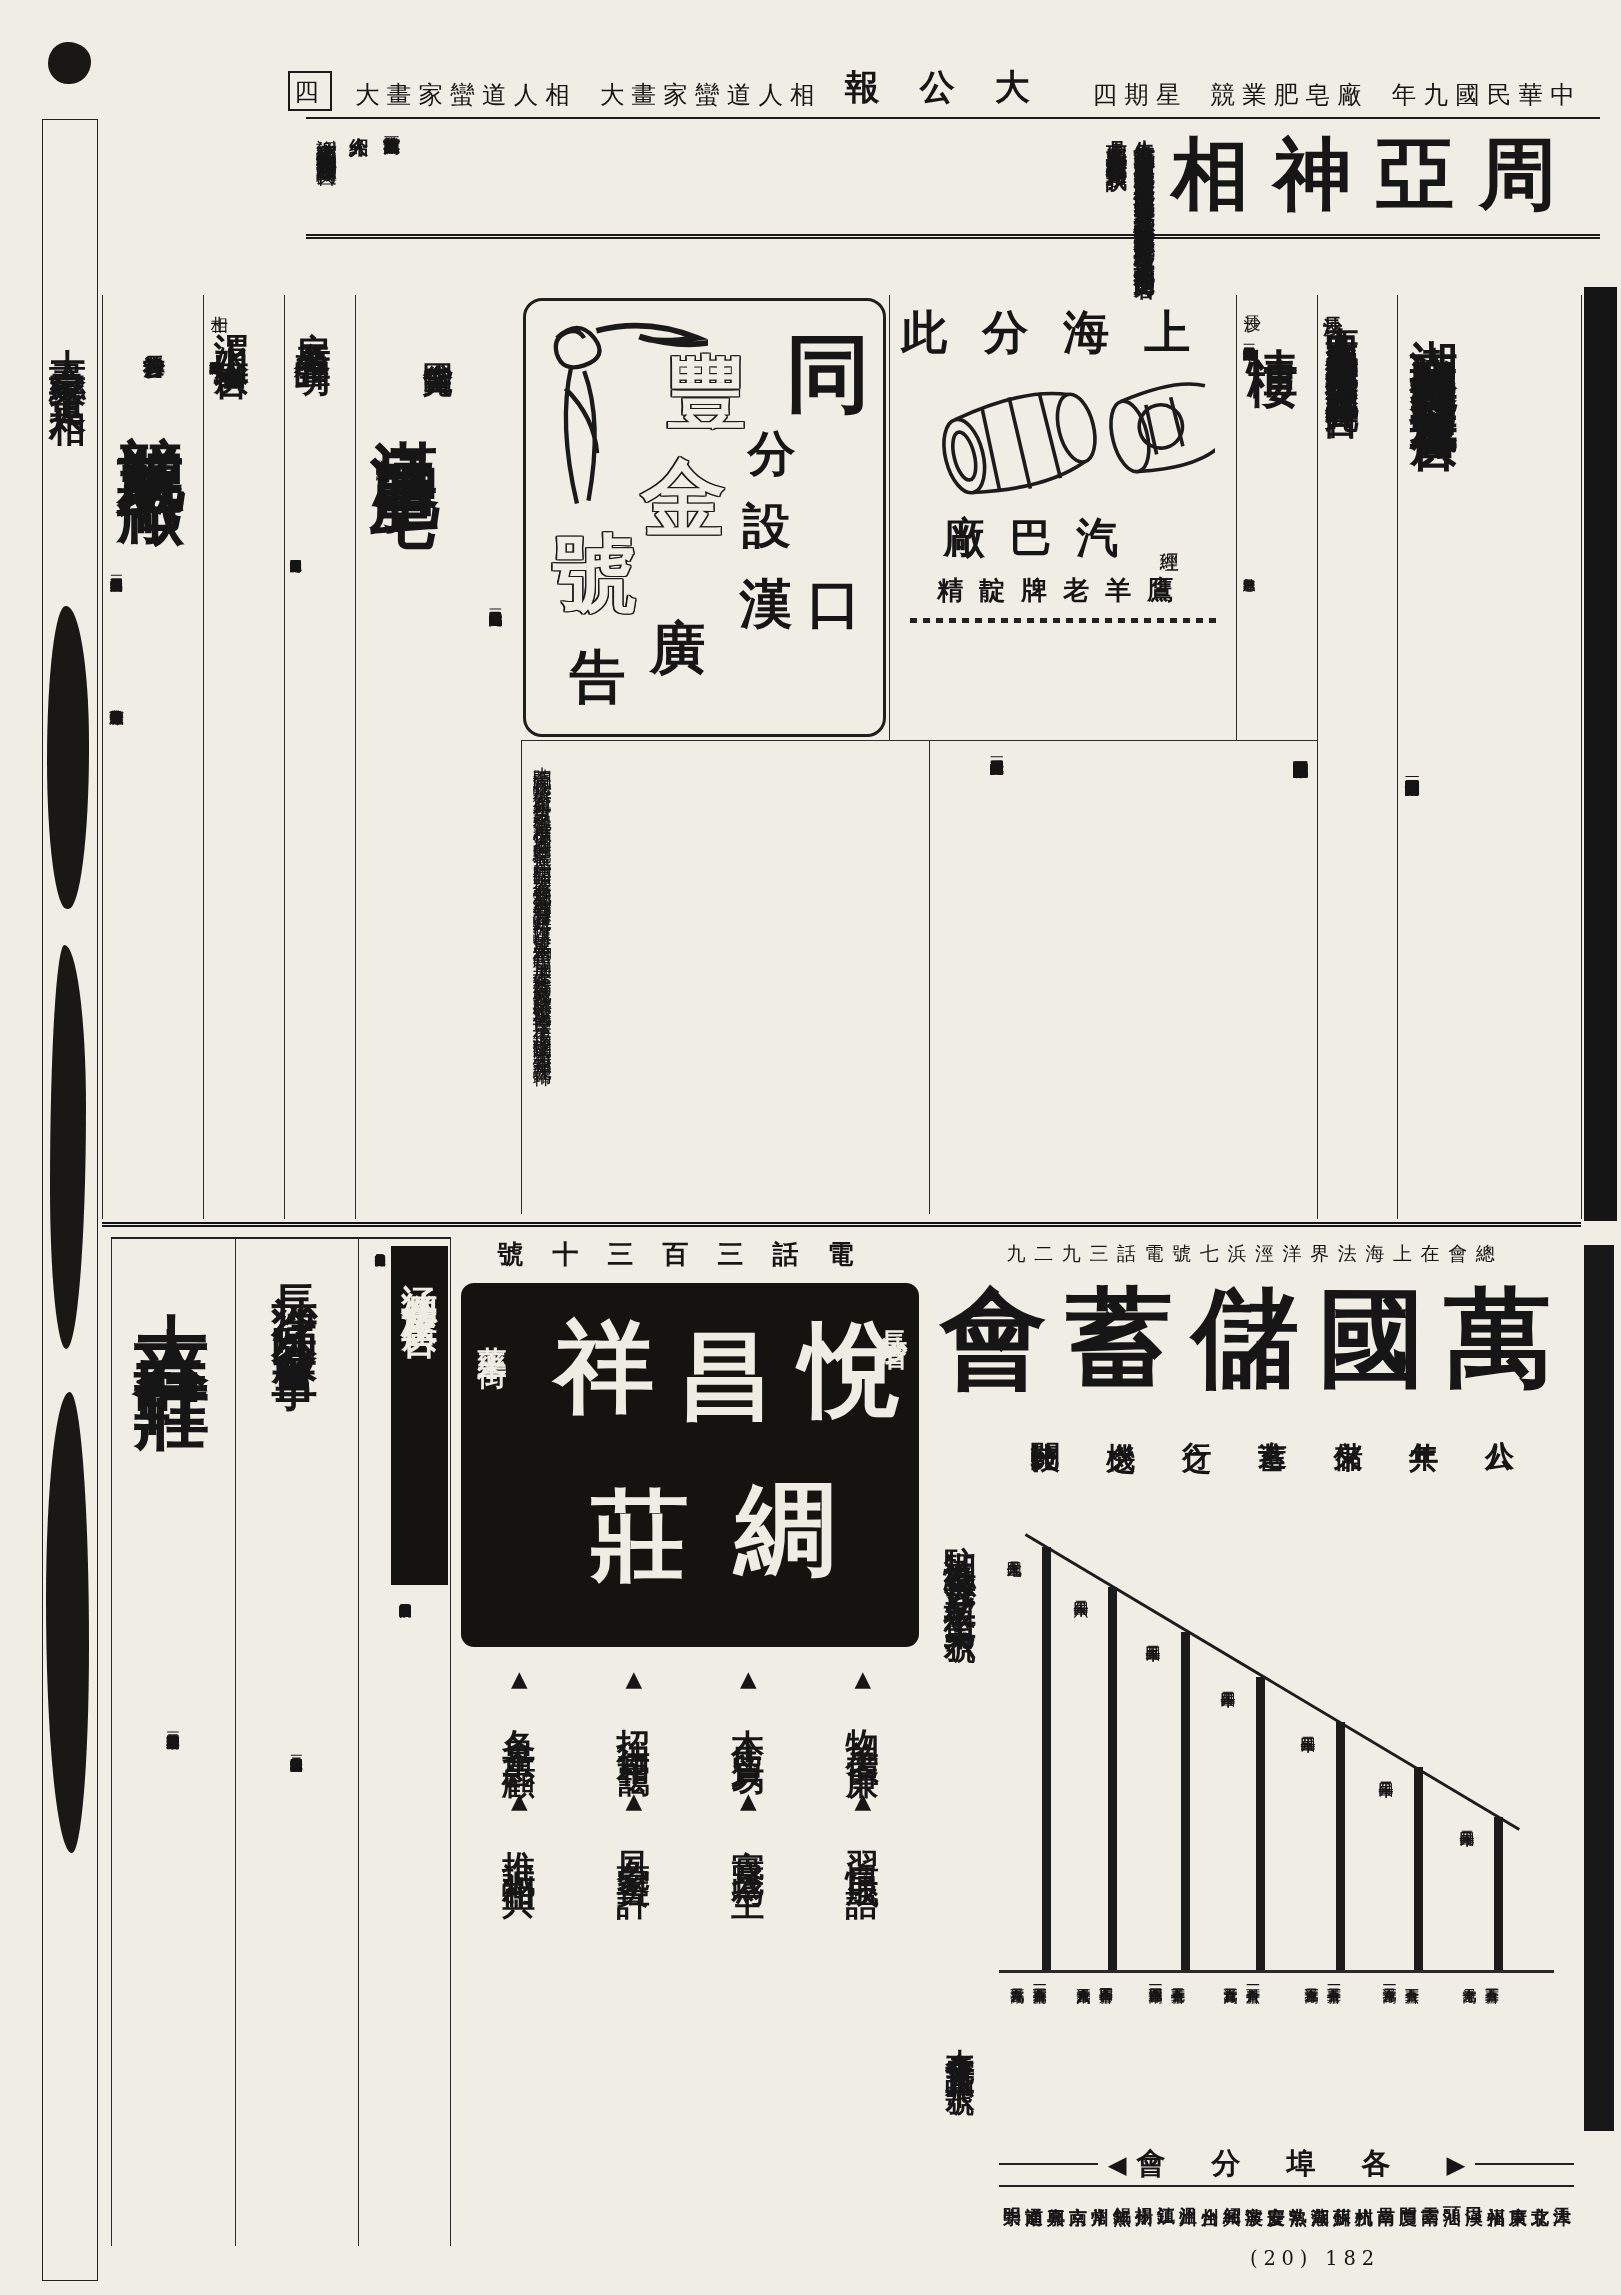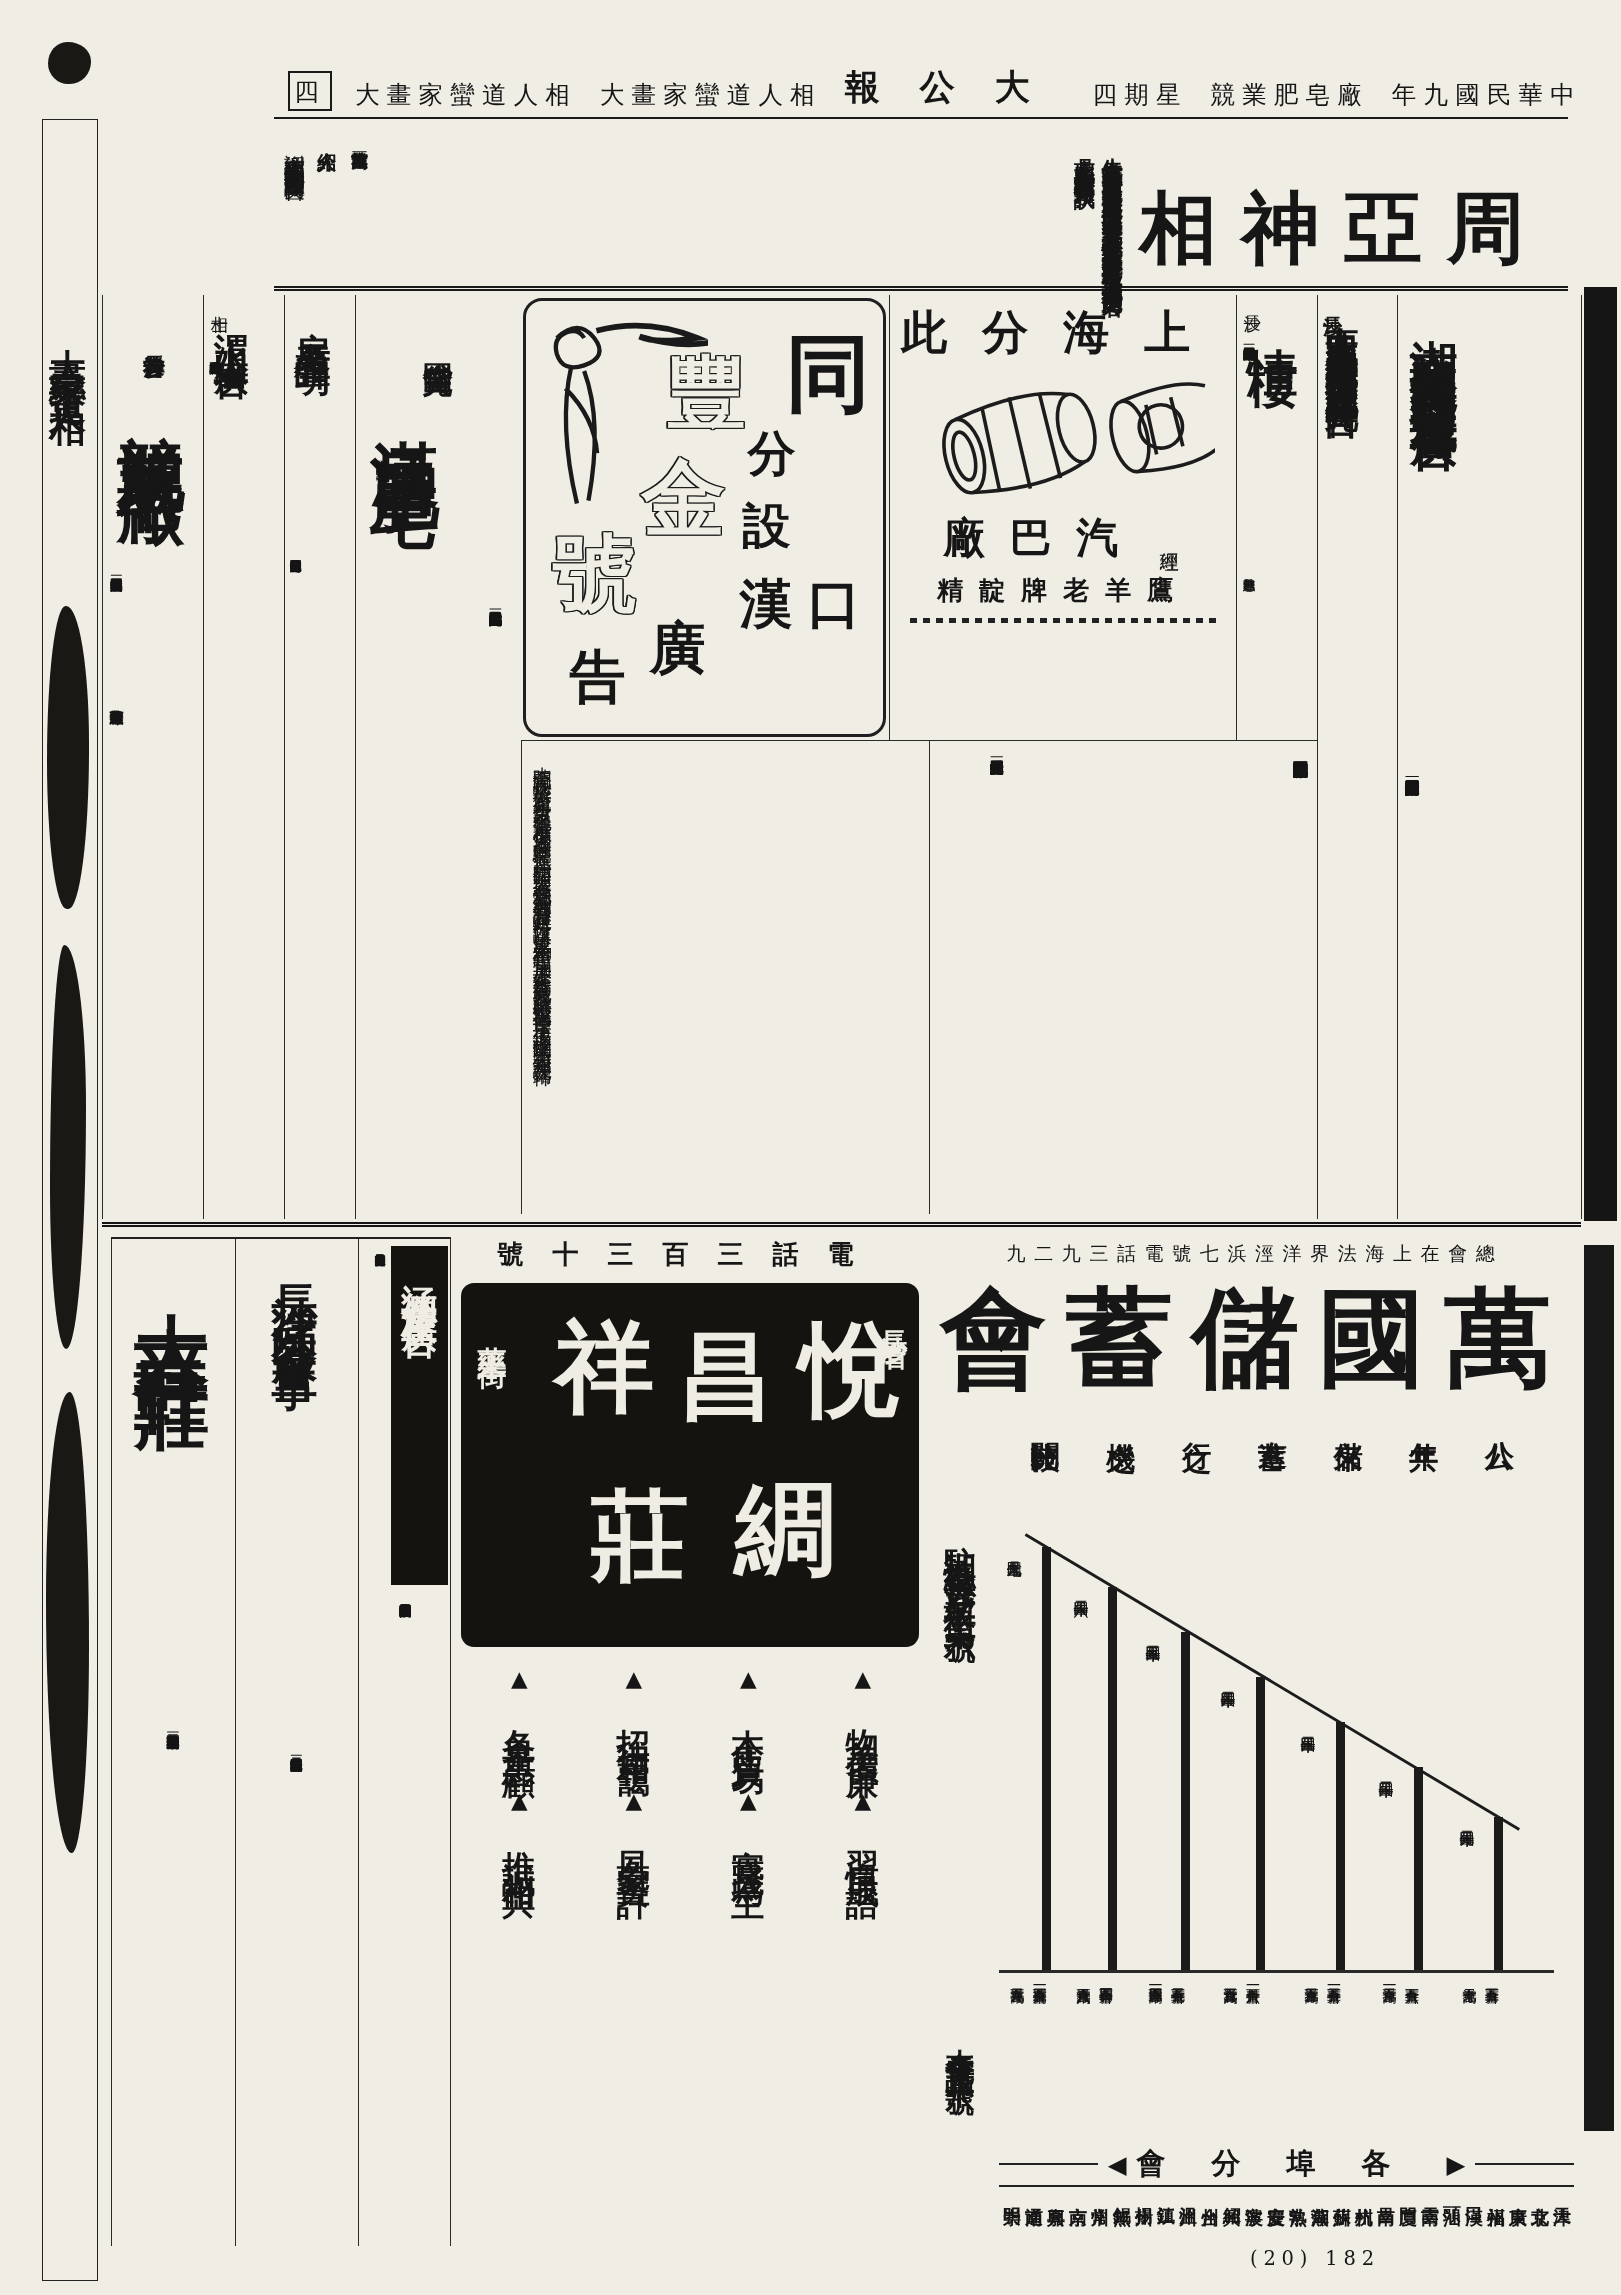--- a/index.html
+++ b/index.html
@@ -11,23 +11,23 @@
   .adbox{position:relative;overflow:hidden;border-left:1.4px solid #2b2b2b;box-sizing:border-box;}
   .outline{color:#f0ede5;text-shadow:1.4px 0 #1a1a1a,-1.4px 0 #1a1a1a,0 1.4px #1a1a1a,0 -1.4px #1a1a1a,
            1.4px 1.4px #1a1a1a,-1.4px -1.4px #1a1a1a,1.4px -1.4px #1a1a1a,-1.4px 1.4px #1a1a1a;}
   .blackbox{background:#151310;color:#efece3;}
   .smudge{position:absolute;background:#1a1815;border-radius:45% 55% 50% 48%/52% 46% 54% 50%;}
   #header{position:absolute;top:45px;left:288px;width:1294px;height:66px;display:flex;
           flex-direction:row-reverse;justify-content:space-between;align-items:flex-end;}
   #header .hitem{font-size:24.5px;letter-spacing:7.2px;}
   #header .masthead{font-size:35px;font-weight:bold;letter-spacing:40px;}
   .editionbox{border:2.2px solid #1a1a1a;padding:1.4px 4.3px;font-size:21.6px;}
-  #banner{position:absolute;top:117px;left:274px;width:1294px;height:174px;
+  #banner{position:absolute;top:117px;left:306px;width:1294px;height:122px;
           border-top:2.9px double #1a1a1a;border-bottom:5px double #1a1a1a;box-sizing:border-box;
-          display:flex;flex-direction:row-reverse;align-items:flex-end;padding:4.3px 5.8px;}
+          display:flex;flex-direction:row-reverse;align-items:flex-start;padding:4.3px 5.8px;}
   #banner-title{font-size:78px;font-weight:bold;letter-spacing:24.5px;white-space:nowrap;margin:0 13px;}
   #banner-body{height:141px;font-size:21px;font-weight:bold;letter-spacing:2.2px;flex:1;}
   #banner-left{display:flex;flex-direction:row-reverse;gap:7.2px;height:144px;}
   #banner-names{height:141px;font-size:21px;letter-spacing:1.4px;}
   #banner-venue{font-size:17.3px;height:144px;}
   #banner-intro{font-size:19px;font-weight:bold;height:144px;}
   #leftstrip{position:absolute;top:119px;left:42px;width:56px;height:2162px;border:1.4px solid #222;
              box-sizing:border-box;text-align:center;overflow:hidden;}
   #main{position:absolute;top:295px;left:102px;width:1479px;height:924px;display:flex;
         flex-direction:row-reverse;border-right:1.4px solid #2b2b2b;}

